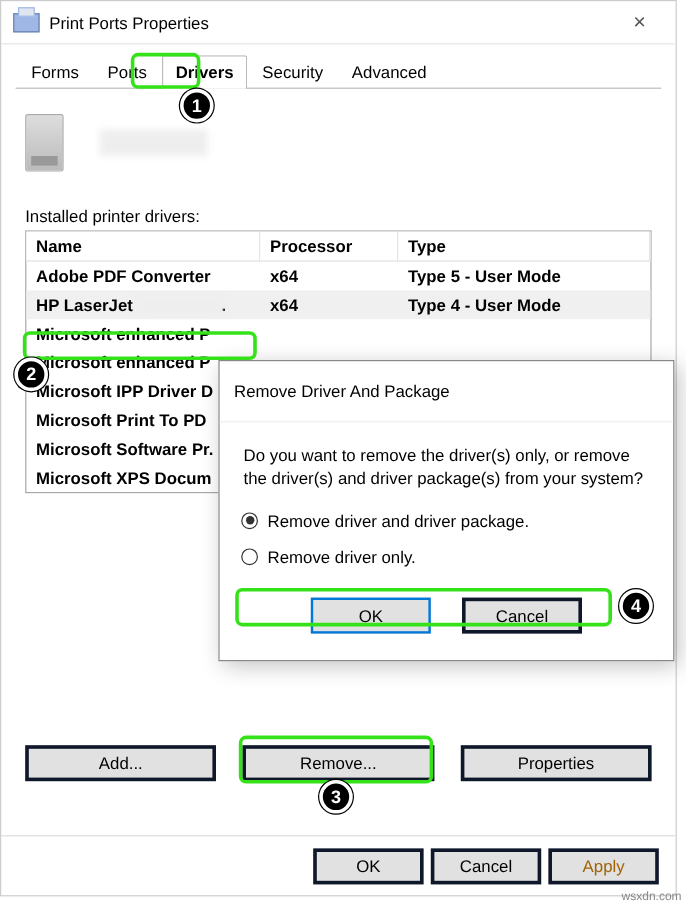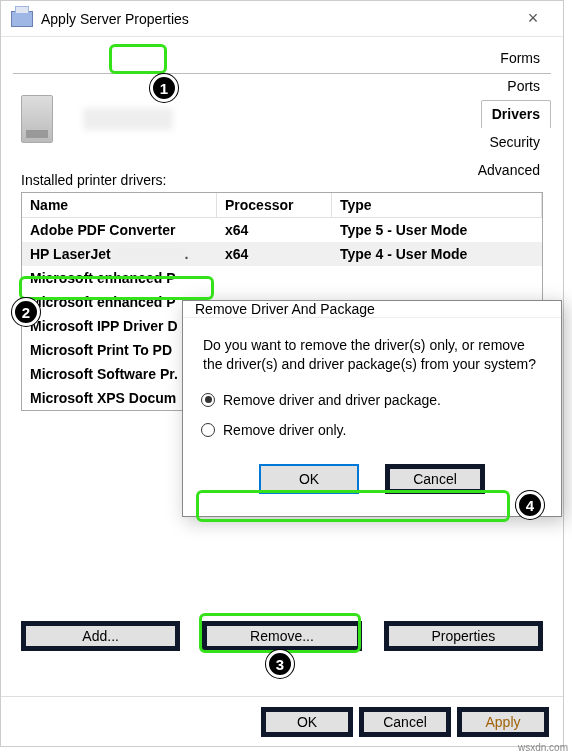--- a/index.html
+++ b/index.html
@@ -4,49 +4,49 @@
 <style>
   * { box-sizing: border-box; font-family: "Segoe UI", Tahoma, sans-serif; }
   body { margin: 0; background: #fff; width: 572px; height: 755px; position: relative; overflow: hidden; }
 
   
   .window { position: absolute; left: 0; top: 0; width: 564px; height: 747px; border: 1px solid #ccc; background: #fff; }
   .titlebar { display: flex; align-items: center; height: 36px; padding: 0 10px; border-bottom: 1px solid #e5e5e5; }
   .titlebar .title-text { font-size: 14px; margin-left: 8px; flex: 1; }
   .close-x { width: 40px; text-align: center; font-size: 18px; color: #555; }
 
-  .tabs { display: flex; align-items: flex-end; padding: 6px 10px 0 14px; height: 36px; flex-direction: column; }
+  .tabs { display: flex; align-items: flex-end; padding: 6px 10px 0 14px; height: 36px; }
   .tab { padding: 5px 10px 6px 10px; font-size: 14px; border: 1px solid transparent; border-bottom: none; margin-right: 2px; position: relative; top: 1px; }
   .tab.active { border-color: #bbb; background: #fff; border-radius: 2px 2px 0 0; font-weight: bold; }
   .tab-content-border { border-top: 1px solid #bbb; margin: 0 12px; }
   .content { padding: 10px 20px; }
 
   .server-icon-row { display: flex; align-items: center; height: 70px; }
   .server-icon { width: 32px; height: 48px; background: linear-gradient(#ddd,#bbb); border: 1px solid #aaa; border-radius: 2px; position: relative; }
   .server-icon::after { content: ""; position: absolute; bottom: 4px; left: 4px; right: 4px; height: 8px; background: #999; }
   .blur-name { width: 90px; height: 22px; margin-left: 30px; background: #eee; filter: blur(3px); }
 
   .list-label { margin-top: 18px; font-size: 14px; }
   .grid { border: 1px solid #a9a9a9; margin-top: 4px; }
   .grid-head, .grid-row { display: flex; font-weight: bold; }
   .grid-head .cell { background: #fff; border-right: 1px solid #e0e0e0; border-bottom: 1px solid #e0e0e0; padding: 4px 8px; font-size: 14px; }
   .grid-row .cell { padding: 4px 8px; font-size: 14px; white-space: nowrap; overflow: hidden; }
   .grid-row.sel { background: #f0f0f0; }
   .c0 { width: 195px; } .c1 { width: 115px; } .c2 { flex: 1; }
 
   .bottom-buttons { display: flex; gap: 22px; padding: 0 20px; position: absolute; left: 0; right: 0; top: 620px; }
-  .btn { flex: 1; height: 30px; background: #e1e1e1; border: 5px solid #0f172a; font-size: 14px; display: flex; align-items: center; justify-content: center; }
+  .btn { flex: 1; height: 30px; background: #e1e1e1; border: 3px solid #0f172a; font-size: 14px; display: flex; align-items: center; justify-content: center; }
   .btn.disabled { color: #a16207; }
 
   .footer { position: absolute; bottom: 0; left: 0; right: 0; border-top: 1px solid #ddd; height: 50px; display: flex; justify-content: flex-end; align-items: center; gap: 6px; padding-right: 14px; }
   .footer .btn { flex: none; width: 92px; }
 
   
   .dialog { position: absolute; left: 182px; top: 300px; width: 380px; background: #fff; border: 1px solid #888; box-shadow: 4px 4px 18px rgba(0,0,0,0.25); }
-  .dlg-title { padding: 0 12px; font-size: 14px; border-bottom: 1px solid #eee; }
+  .dlg-title { padding: 17px 12px; font-size: 14px; border-bottom: 1px solid #eee; }
   .dlg-body { padding: 18px 20px 4px 20px; font-size: 14px; line-height: 1.35; }
   .radio-opt { display: flex; align-items: center; margin: 14px 0 10px 18px; font-size: 14px; }
   .radio { width: 14px; height: 14px; border: 1px solid #333; border-radius: 50%; margin-right: 8px; display: flex; align-items: center; justify-content: center; }
   .radio .dot { width: 7px; height: 7px; background: #333; border-radius: 50%; }
   .dlg-buttons { display: flex; justify-content: center; gap: 26px; padding: 16px 0 22px 0; }
   .dlg-buttons .btn { width: 100px; flex: none; }
   .dlg-buttons .btn.default { border: 2px solid #0078d7; }
 
   
   .hl { border: 3px solid #35e21a; border-radius: 6px; position: absolute; pointer-events: none; }
@@ -58,21 +58,21 @@
   .printer-icon::before { content:""; position:absolute; inset:0; background:#9fb7e4; border:1px solid #6a80b0; }
   .printer-icon::after { content:""; position:absolute; top:-5px; left:4px; right:4px; height:6px; background:#dfe6f2; border:1px solid #9fb7e4; }
 </style>
 </head>
 <body>
 
 <div class="window">
 
   <div class="titlebar">
     <div class="printer-icon"></div>
-    <div class="title-text">Apply Server Properties</div>
+    <div class="title-text">Print Ports Properties</div>
     <div class="close-x">×</div>
   </div>
 
   <div class="tabs">
     <div class="tab">Forms</div>
     <div class="tab">Ports</div>
     <div class="tab active">Drivers</div>
     <div class="tab">Security</div>
     <div class="tab">Advanced</div>
   </div>

